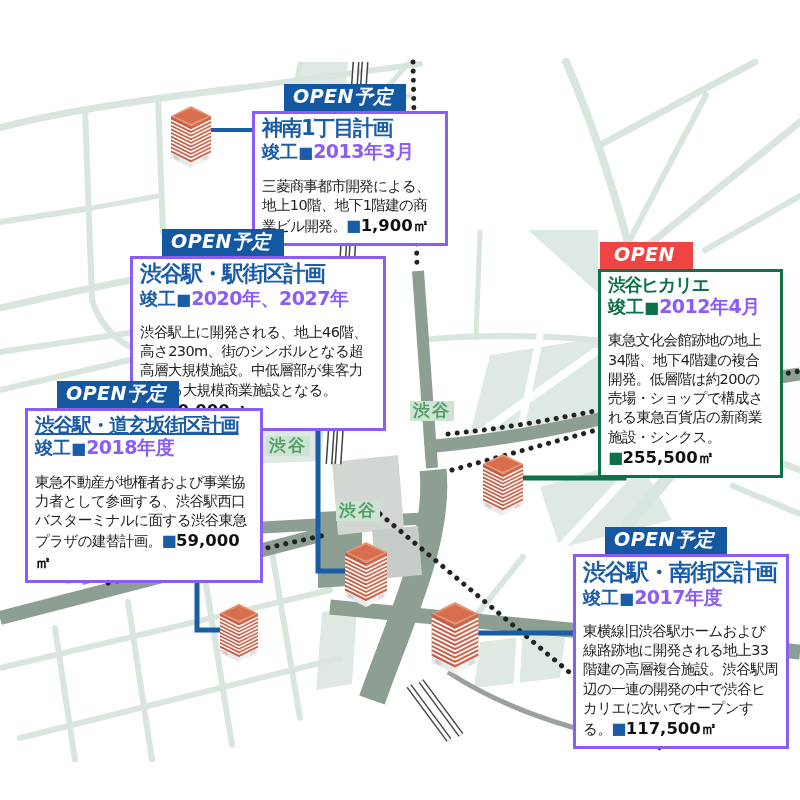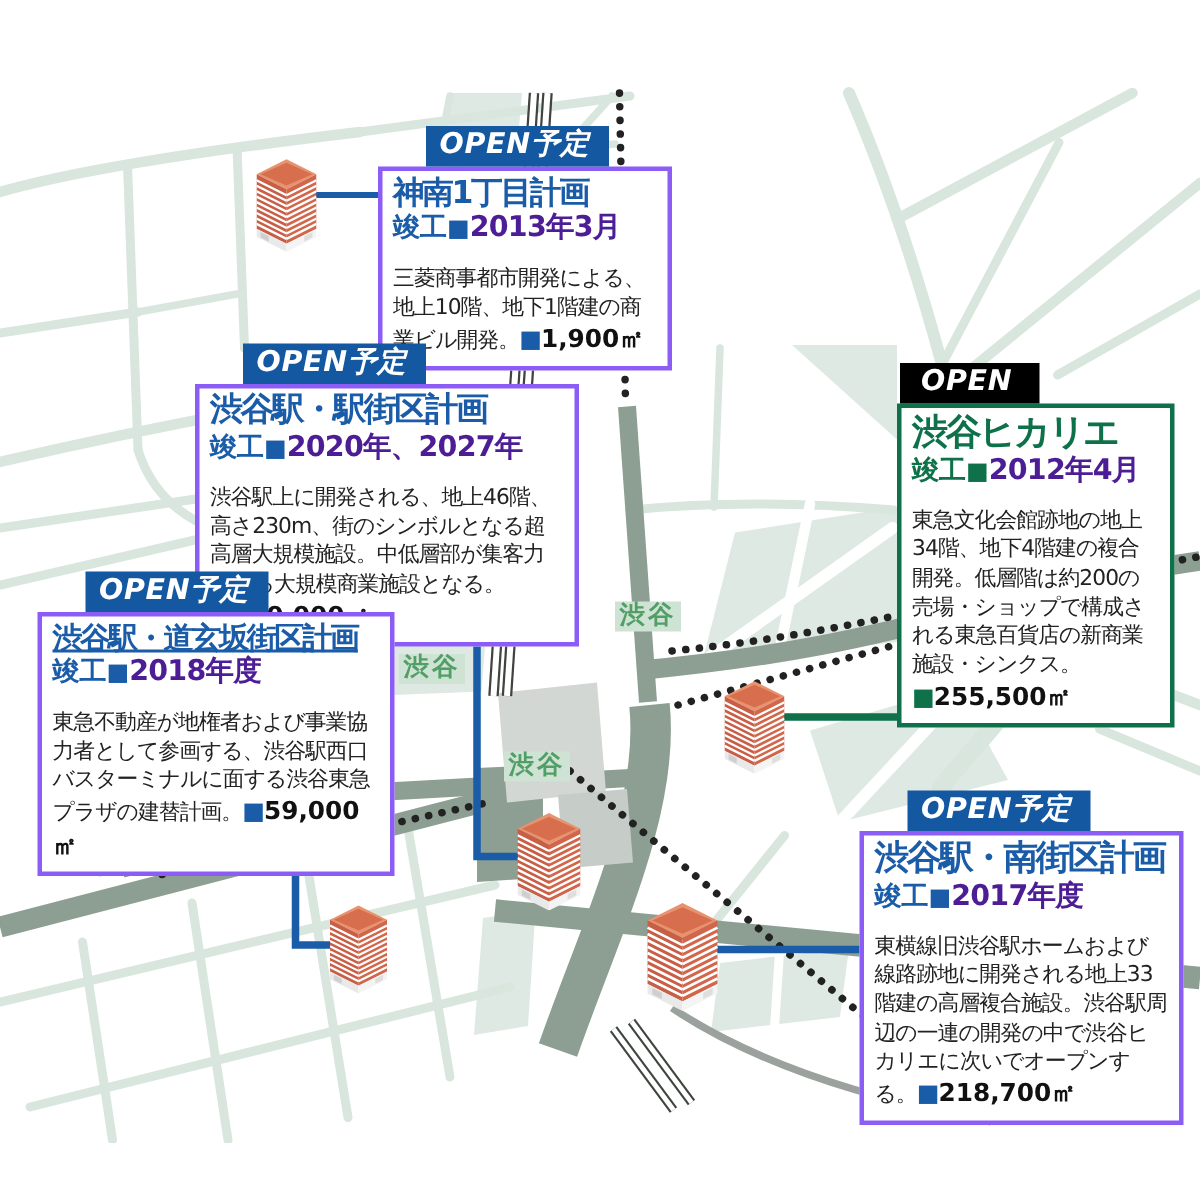--- a/index.html
+++ b/index.html
@@ -9,39 +9,39 @@
 
   
   .stlabel{position:absolute;background:#cfe3d4;color:#519e66;font-weight:bold;
            font-size:17px;line-height:1.05;padding:1px 3px;letter-spacing:2px;}
 
   
   .callout{position:absolute;z-index:5;}
   .badge{display:inline-block;color:#fff;font-weight:bold;font-style:italic;
          font-size:19px;line-height:1.1;padding:2px 13px 4px 9px;letter-spacing:.5px;}
   .blue  .badge{background:#1558a2;margin-left:32px;}
-  .green .badge{background:#000000;}
+  .green .badge{background:#ef4444;}
   .body{background:#fff;border:3px solid #8b5cf6;padding:3px 7px 6px;}
   .green .body{border-color:#0e7149;}
   .title{font-weight:bold;font-size:21px;line-height:1.12;letter-spacing:-1.5px;color:#1a5ca8;white-space:nowrap;}
   .green .title{color:#0e7149;}
   .comp{font-weight:bold;line-height:1.12;margin-top:1px;white-space:nowrap;}
   .comp-lbl{color:#1a5ca8;font-size:18px;}
   .green .comp-lbl{color:#0e7149;}
   .sq{color:#1a5ca8;font-size:16px;font-style:normal;}
   .green .sq{color:#0e7149;}
-  .comp-date{color:#4c1d95;font-size:19px;letter-spacing:-.5px;}
+  .comp-date{color:#8b5cf6;font-size:19px;letter-spacing:-.5px;}
   .desc{font-size:14.5px;line-height:1.33;color:#222;letter-spacing:-.6px;margin-top:14px;font-weight:500;}
   .area{font-weight:bold;color:#111;font-size:16.5px;letter-spacing:0;}
 
   #c1{left:252px;top:84px;width:196px;}
   #c2{left:130px;top:229px;width:256px;}
   #c2 .title{font-size:22px;}
   #c3{left:598px;top:242px;width:185px;}
-  #c3 .title{font-size:24px;}
+  #c3 .title{font-size:18px;}
   #c3 .badge{margin-left:2px;padding:2px 18px 4px 14px;}
   #c4{left:25px;top:381px;width:238px;}
   #c4 .title{font-size:20px;text-decoration:underline;}
   #c5{left:573px;top:527px;width:216px;}
   #c5 .title{font-size:23px;}
 </style>
 </head>
 <body>
 
 <div class="frame">
@@ -253,18 +253,18 @@
   </div>
 
   <div class="callout blue" id="c5">
     <div class="badge">OPEN予定</div>
     <div class="body">
       <div class="title">渋谷駅・南街区計画</div>
       <div class="comp">
         <span class="comp-lbl">竣工</span><span class="sq">■</span><span class="comp-date">2017年度</span>
       </div>
       <div class="desc">
-        <span>東横線旧渋谷駅ホームおよび線路跡地に開発される地上33階建の高層複合施設。渋谷駅周辺の一連の開発の中で渋谷ヒカリエに次いでオープンする。</span><span class="sq">■</span><span class="area">218,700㎡</span>
+        <span>東横線旧渋谷駅ホームおよび線路跡地に開発される地上33階建の高層複合施設。渋谷駅周辺の一連の開発の中で渋谷ヒカリエに次いでオープンする。</span><span class="sq">■</span><span class="area">117,500㎡</span>
       </div>
     </div>
   </div>
 
 </div>
 
 </body></html>

